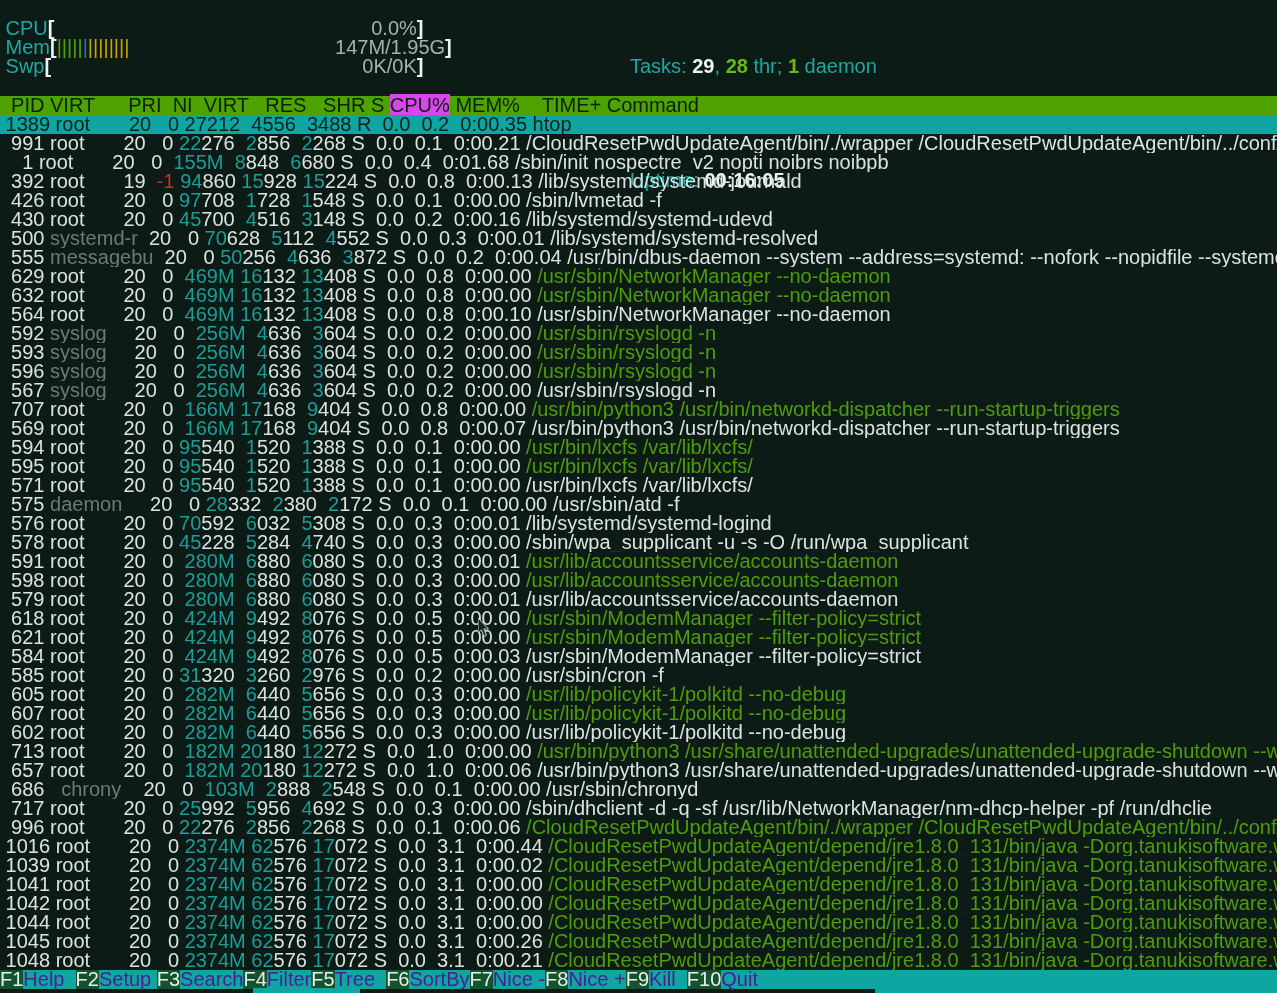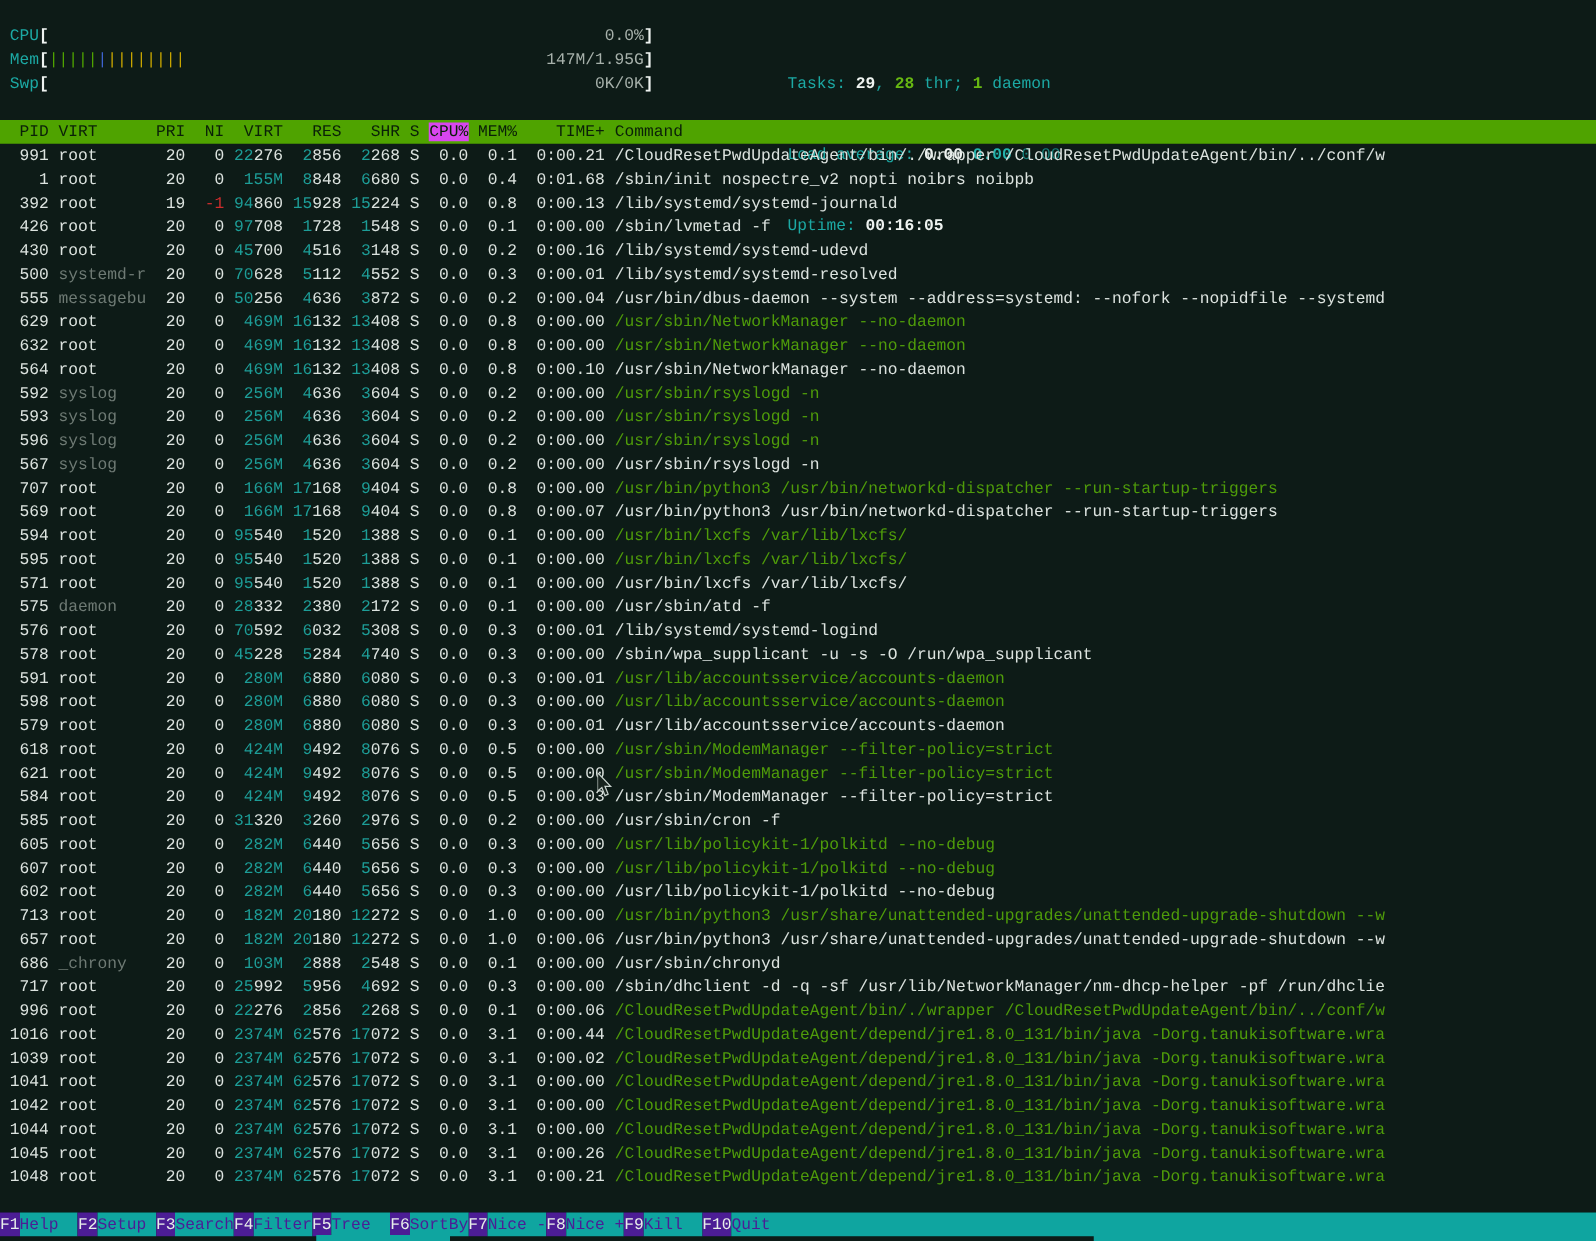--- a/index.html
+++ b/index.html
@@ -1,20 +1,20 @@
 <!DOCTYPE html>
 <html><head>
 <meta charset="utf-8">
 <style>
   html,body{margin:0;padding:0;background:#000;}
   .screen{
     position:relative;width:1277px;height:993px;overflow:hidden;
     background:#0d1b17;
-    font-family:Liberation Mono, monospace;
-    font-size:13px;line-height:19px;
+    font-family:Liberation Sans, sans-serif;
+    font-size:20px;line-height:19px;
   }
   .mono{white-space:pre;}
   .abs{position:absolute;}
   .c-fg{color:#dce3df;}
   .c-dim{color:#6e7a74;margin-top:24px;}
   .c-cyan{color:#1ca9a4;}
   .c-grey{color:#a7b1ab;}
   .c-red{color:#cc2d2d;}
   .c-green{color:#4f9c0a;}
   .c-bgreen{color:#67b812;font-weight:bold;}
@@ -23,41 +23,42 @@
   .c-loadc{color:#25b3ac;font-weight:bold;}
   .c-loadd{color:#17807b;}
   .b-green{color:#4fa300;}
   .b-blue{color:#3d63cf;}
   .b-yellow{color:#c7a500;}
   .thdr{background:#4fa300;color:#0a2008;width:1277px;}
   .thdr .sortcol{background:#d946ef;margin-top:32px;}
   .row{width:1277px;height:19px;overflow:hidden;}
   .sel{background:#0fa5a0;color:#07211d;}
   .fbar{display:flex;width:1277px;height:19px;background:#04100d;}
-  .fkey{color:#e8eeea;background:#4c1d95;}
+  .fkey{color:#e8eeea;background:#14532d;}
   .flabel{background:#0fa5a0;color:#4c1d95;}
   .ffill{background:#0fa5a0;flex:1;}
   .strip{position:absolute;background:#0fa5a0;height:5px;}
 </style>
 </head>
 <body>
 
 <div class="screen">
 
   <div class="abs mono" style="left:0;top:19px"><div><span class="c-cyan"> CPU</span><span class="c-whiteb">[</span><span>                                                         </span><span class="c-grey">0.0%</span><span class="c-whiteb">]</span></div><div><span class="c-cyan"> Mem</span><span class="c-whiteb">[</span><span class="b-green">|||||</span><span class="b-blue">|</span><span class="b-yellow">||||||||</span><span>                                     </span><span class="c-grey">147M/1.95G</span><span class="c-whiteb">]</span></div><div><span class="c-cyan"> Swp</span><span class="c-whiteb">[</span><span>                                                        </span><span class="c-grey">0K/0K</span><span class="c-whiteb">]</span></div></div>
 
   <div class="abs mono" style="left:630px;top:19px">
     <div><span class="c-cyan">Tasks: </span><span class="c-whiteb">29</span><span class="c-cyan">, </span><span class="c-bgreen">28</span><span class="c-cyan"> thr; </span><span class="c-bgreen">1</span><span class="c-cyan"> daemon</span></div>
     <div><span class="c-cyan">Load average: </span><span class="c-whiteb">0.00</span><span> </span><span class="c-loadc">0.00</span><span> </span><span class="c-loadd">0.00</span></div>
     <div><span class="c-cyan">Uptime: </span><span class="c-whiteb">00:16:05</span></div>
   </div>
 
   <div class="abs mono thdr" style="left:0;top:96px;height:19px"><span>  PID</span> <span>VIRT     </span> <span>PRI</span> <span> NI</span> <span> VIRT</span> <span>  RES</span> <span>  SHR</span> <span>S</span> <span class="sortcol">CPU%</span> <span>MEM%</span> <span>   TIME+</span> <span>Command</span></div>
 
   <div class="abs" style="left:0;top:115px">
+      <div class="row mono sel"> 1389 root       20   0 27212  4556  3488 R  0.0  0.2  0:00.35 htop</div>
       <div class="row mono"><span class="c-fg">  991</span> <span class="c-fg">root     </span> <span class="c-fg"> 20</span> <span class="c-fg">  0</span> <span class="c-memhi">22</span><span class="c-fg">276</span> <span class="c-memhi"> 2</span><span class="c-fg">856</span> <span class="c-memhi"> 2</span><span class="c-fg">268</span> <span class="c-fg">S</span> <span class="c-fg"> 0.0</span> <span class="c-fg"> 0.1</span> <span class="c-fg"> 0:00.21</span> <span class="c-fg">/CloudResetPwdUpdateAgent/bin/./wrapper /CloudResetPwdUpdateAgent/bin/../conf/w</span></div>
       <div class="row mono"><span class="c-fg">    1</span> <span class="c-fg">root     </span> <span class="c-fg"> 20</span> <span class="c-fg">  0</span> <span class="c-memhi"> 155M</span> <span class="c-memhi"> 8</span><span class="c-fg">848</span> <span class="c-memhi"> 6</span><span class="c-fg">680</span> <span class="c-fg">S</span> <span class="c-fg"> 0.0</span> <span class="c-fg"> 0.4</span> <span class="c-fg"> 0:01.68</span> <span class="c-fg">/sbin/init nospectre_v2 nopti noibrs noibpb</span></div>
       <div class="row mono"><span class="c-fg">  392</span> <span class="c-fg">root     </span> <span class="c-fg"> 19</span> <span class="c-red"> -1</span> <span class="c-memhi">94</span><span class="c-fg">860</span> <span class="c-memhi">15</span><span class="c-fg">928</span> <span class="c-memhi">15</span><span class="c-fg">224</span> <span class="c-fg">S</span> <span class="c-fg"> 0.0</span> <span class="c-fg"> 0.8</span> <span class="c-fg"> 0:00.13</span> <span class="c-fg">/lib/systemd/systemd-journald</span></div>
       <div class="row mono"><span class="c-fg">  426</span> <span class="c-fg">root     </span> <span class="c-fg"> 20</span> <span class="c-fg">  0</span> <span class="c-memhi">97</span><span class="c-fg">708</span> <span class="c-memhi"> 1</span><span class="c-fg">728</span> <span class="c-memhi"> 1</span><span class="c-fg">548</span> <span class="c-fg">S</span> <span class="c-fg"> 0.0</span> <span class="c-fg"> 0.1</span> <span class="c-fg"> 0:00.00</span> <span class="c-fg">/sbin/lvmetad -f</span></div>
       <div class="row mono"><span class="c-fg">  430</span> <span class="c-fg">root     </span> <span class="c-fg"> 20</span> <span class="c-fg">  0</span> <span class="c-memhi">45</span><span class="c-fg">700</span> <span class="c-memhi"> 4</span><span class="c-fg">516</span> <span class="c-memhi"> 3</span><span class="c-fg">148</span> <span class="c-fg">S</span> <span class="c-fg"> 0.0</span> <span class="c-fg"> 0.2</span> <span class="c-fg"> 0:00.16</span> <span class="c-fg">/lib/systemd/systemd-udevd</span></div>
       <div class="row mono"><span class="c-fg">  500</span> <span class="c-dim">systemd-r</span> <span class="c-fg"> 20</span> <span class="c-fg">  0</span> <span class="c-memhi">70</span><span class="c-fg">628</span> <span class="c-memhi"> 5</span><span class="c-fg">112</span> <span class="c-memhi"> 4</span><span class="c-fg">552</span> <span class="c-fg">S</span> <span class="c-fg"> 0.0</span> <span class="c-fg"> 0.3</span> <span class="c-fg"> 0:00.01</span> <span class="c-fg">/lib/systemd/systemd-resolved</span></div>
       <div class="row mono"><span class="c-fg">  555</span> <span class="c-dim">messagebu</span> <span class="c-fg"> 20</span> <span class="c-fg">  0</span> <span class="c-memhi">50</span><span class="c-fg">256</span> <span class="c-memhi"> 4</span><span class="c-fg">636</span> <span class="c-memhi"> 3</span><span class="c-fg">872</span> <span class="c-fg">S</span> <span class="c-fg"> 0.0</span> <span class="c-fg"> 0.2</span> <span class="c-fg"> 0:00.04</span> <span class="c-fg">/usr/bin/dbus-daemon --system --address=systemd: --nofork --nopidfile --systemd</span></div>
       <div class="row mono"><span class="c-fg">  629</span> <span class="c-fg">root     </span> <span class="c-fg"> 20</span> <span class="c-fg">  0</span> <span class="c-memhi"> 469M</span> <span class="c-memhi">16</span><span class="c-fg">132</span> <span class="c-memhi">13</span><span class="c-fg">408</span> <span class="c-fg">S</span> <span class="c-fg"> 0.0</span> <span class="c-fg"> 0.8</span> <span class="c-fg"> 0:00.00</span> <span class="c-green">/usr/sbin/NetworkManager --no-daemon</span></div>
       <div class="row mono"><span class="c-fg">  632</span> <span class="c-fg">root     </span> <span class="c-fg"> 20</span> <span class="c-fg">  0</span> <span class="c-memhi"> 469M</span> <span class="c-memhi">16</span><span class="c-fg">132</span> <span class="c-memhi">13</span><span class="c-fg">408</span> <span class="c-fg">S</span> <span class="c-fg"> 0.0</span> <span class="c-fg"> 0.8</span> <span class="c-fg"> 0:00.00</span> <span class="c-green">/usr/sbin/NetworkManager --no-daemon</span></div>
       <div class="row mono"><span class="c-fg">  564</span> <span class="c-fg">root     </span> <span class="c-fg"> 20</span> <span class="c-fg">  0</span> <span class="c-memhi"> 469M</span> <span class="c-memhi">16</span><span class="c-fg">132</span> <span class="c-memhi">13</span><span class="c-fg">408</span> <span class="c-fg">S</span> <span class="c-fg"> 0.0</span> <span class="c-fg"> 0.8</span> <span class="c-fg"> 0:00.10</span> <span class="c-fg">/usr/sbin/NetworkManager --no-daemon</span></div>

